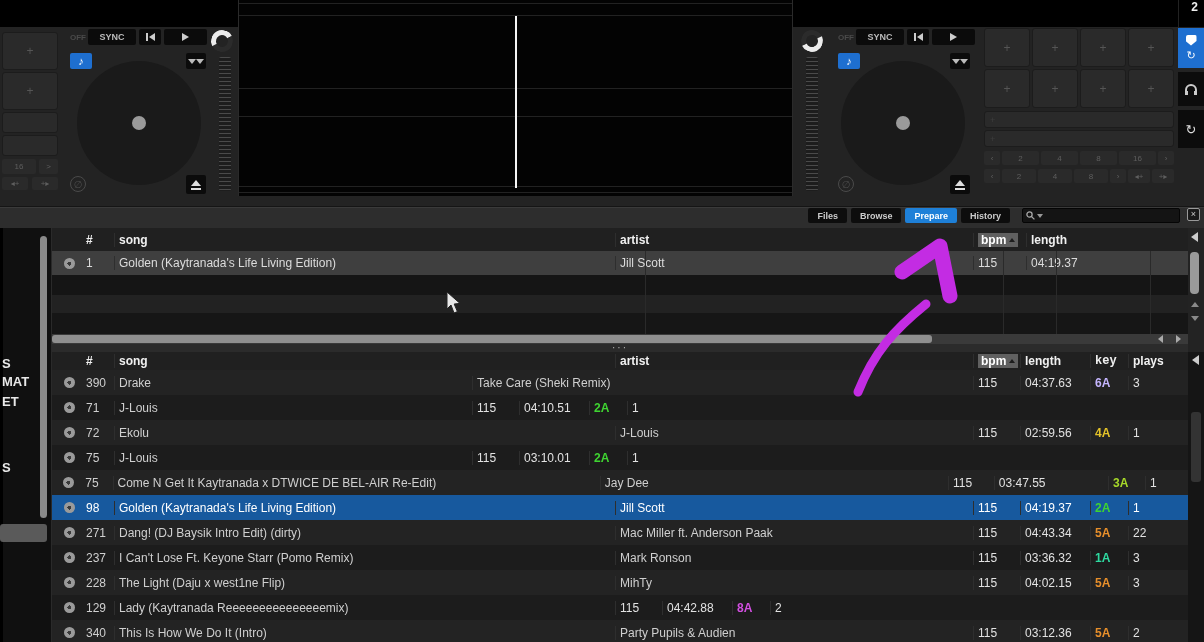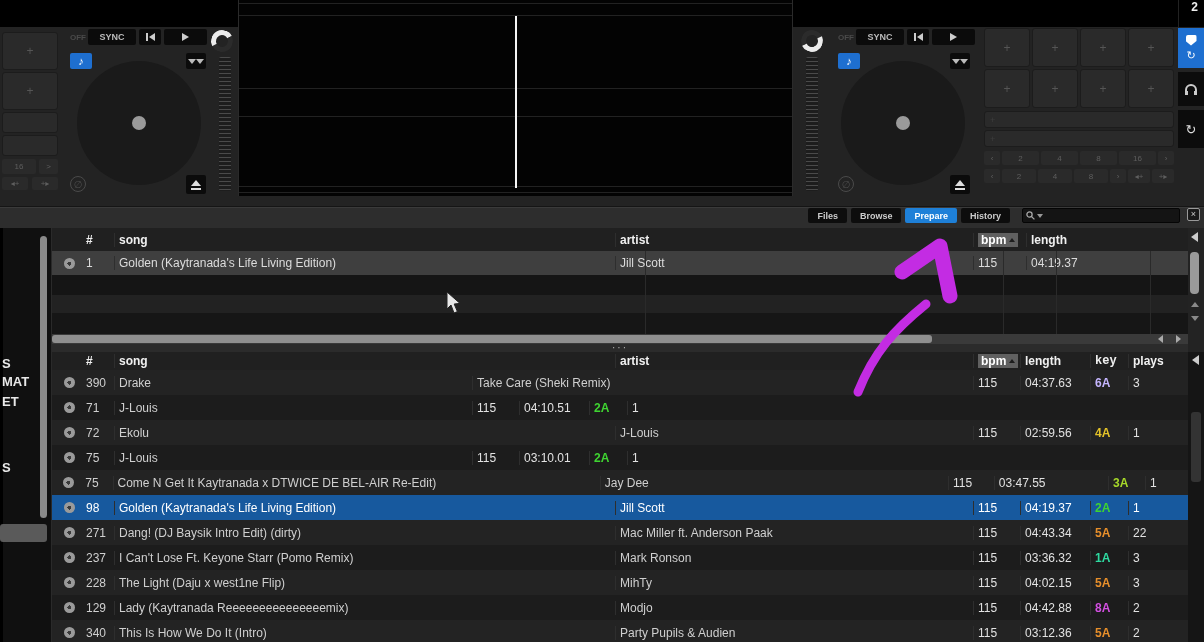--- a/index.html
+++ b/index.html
@@ -456,21 +456,20 @@
           <div class="cell c-len">04:02.15</div>
           <div class="cell c-key" style="color: rgb(231, 143, 43);">5A</div>
           <div class="cell c-plays">3</div>
         </div>
         <div class="lib-row">
           <div class="cell c-icon">
             <span class="track-circle"></span>
           </div>
           <div class="cell c-num">129</div>
           <div class="cell c-song">Lady (Kaytranada Reeeeeeeeeeeeeeemix)</div>
-          <div class="cell c-artist">Modjo</div>
           <div class="cell c-bpm">115</div>
           <div class="cell c-len">04:42.88</div>
           <div class="cell c-key" style="color: rgb(210, 79, 224);">8A</div>
           <div class="cell c-plays">2</div>
         </div>
         <div class="lib-row">
           <div class="cell c-icon">
             <span class="track-circle"></span>
           </div>
           <div class="cell c-num">340</div>

